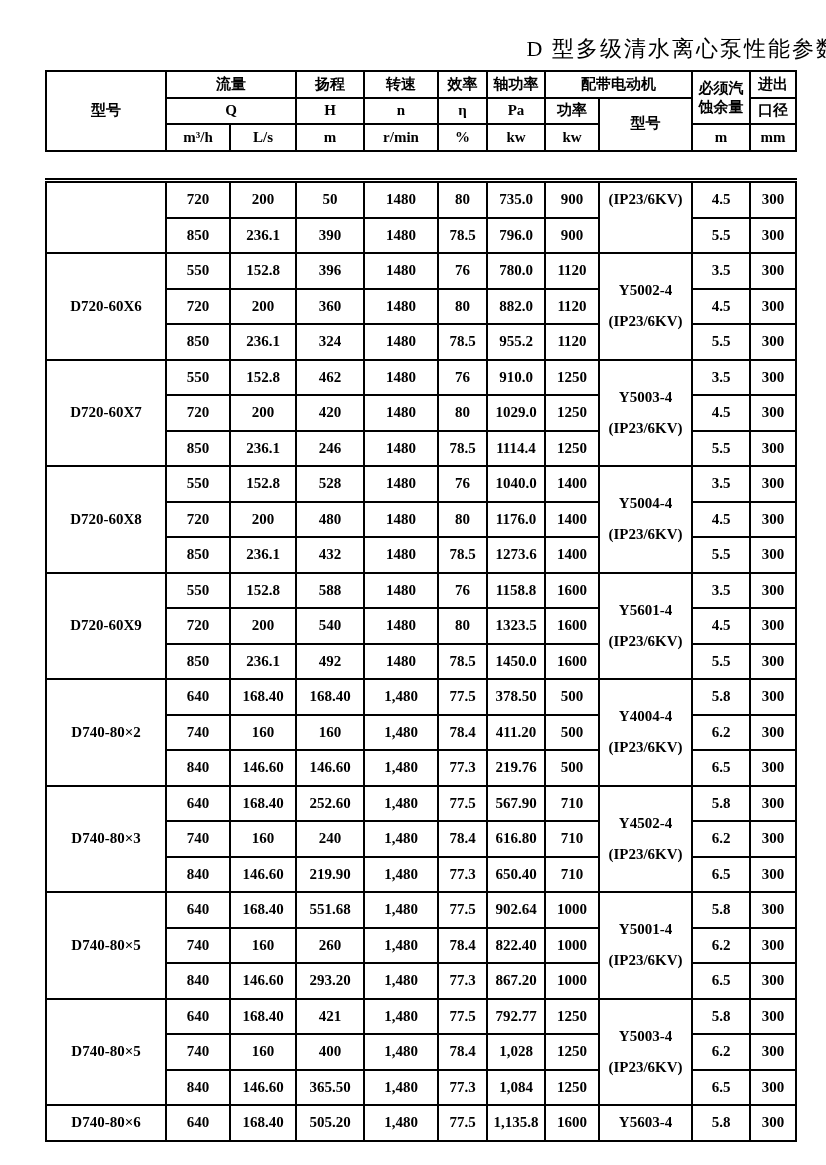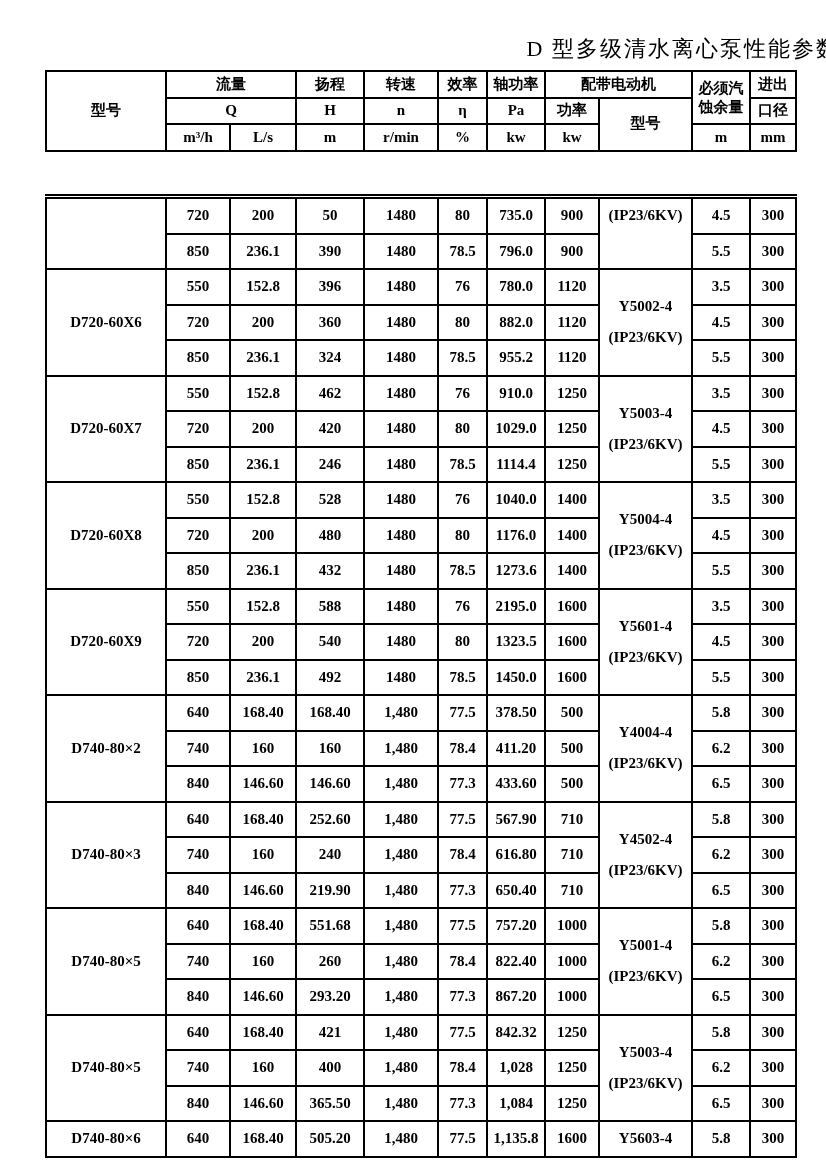--- a/index.html
+++ b/index.html
@@ -14,21 +14,21 @@
     text-align: right;
     font-size: 22px; letter-spacing: 2px; font-weight: normal; padding-left: 14px;
   }
   table.tbl {
     position: absolute; left: 45px; width: 750px;
     border-collapse: collapse; table-layout: fixed;
     background: #fff;
   }
   .header-tbl { top: 70px; }
   .body-tbl  { top: 178px; }
-  .body-tbl  { border-top: 5px double #000; margin-top: 16px; }
+  .body-tbl  { border-top: 5px double #000; }
   .tbl td {
     border: 2px solid #000;
     text-align: center; vertical-align: middle;
     font-size: 15px; font-weight: bold;
     padding: 0; overflow: hidden;
     line-height: 1.15;
   }
   .header-tbl td { height: 24.5px; }
   .body-tbl td   { height: 33.5px; }
   .npsh-head div { line-height: 1.25; }
@@ -251,21 +251,21 @@
           <td>5.5</td>
           <td>300</td>
         </tr>
         <tr>
           <td rowspan="3">D720-60X9</td>
           <td>550</td>
           <td>152.8</td>
           <td>588</td>
           <td>1480</td>
           <td>76</td>
-          <td>2195.0</td>
+          <td>1158.8</td>
           <td>1600</td>
           <td rowspan="3">
             <div class="motor-line">Y5601-4</div>
             <div class="motor-line">(IP23/6KV)</div>
           </td>
           <td>3.5</td>
           <td>300</td>
         </tr>
         <tr>
           <td>720</td>
@@ -315,21 +315,21 @@
           <td>500</td>
           <td>6.2</td>
           <td>300</td>
         </tr>
         <tr>
           <td>840</td>
           <td>146.60</td>
           <td>146.60</td>
           <td>1,480</td>
           <td>77.3</td>
-          <td>433.60</td>
+          <td>219.76</td>
           <td>500</td>
           <td>6.5</td>
           <td>300</td>
         </tr>
         <tr>
           <td rowspan="3">D740-80×3</td>
           <td>640</td>
           <td>168.40</td>
           <td>252.60</td>
           <td>1,480</td>
@@ -365,21 +365,21 @@
           <td>6.5</td>
           <td>300</td>
         </tr>
         <tr>
           <td rowspan="3">D740-80×5</td>
           <td>640</td>
           <td>168.40</td>
           <td>551.68</td>
           <td>1,480</td>
           <td>77.5</td>
-          <td>757.20</td>
+          <td>902.64</td>
           <td>1000</td>
           <td rowspan="3">
             <div class="motor-line">Y5001-4</div>
             <div class="motor-line">(IP23/6KV)</div>
           </td>
           <td>5.8</td>
           <td>300</td>
         </tr>
         <tr>
           <td>740</td>
@@ -403,21 +403,21 @@
           <td>6.5</td>
           <td>300</td>
         </tr>
         <tr>
           <td rowspan="3">D740-80×5</td>
           <td>640</td>
           <td>168.40</td>
           <td>421</td>
           <td>1,480</td>
           <td>77.5</td>
-          <td>842.32</td>
+          <td>792.77</td>
           <td>1250</td>
           <td rowspan="3">
             <div class="motor-line">Y5003-4</div>
             <div class="motor-line">(IP23/6KV)</div>
           </td>
           <td>5.8</td>
           <td>300</td>
         </tr>
         <tr>
           <td>740</td>

